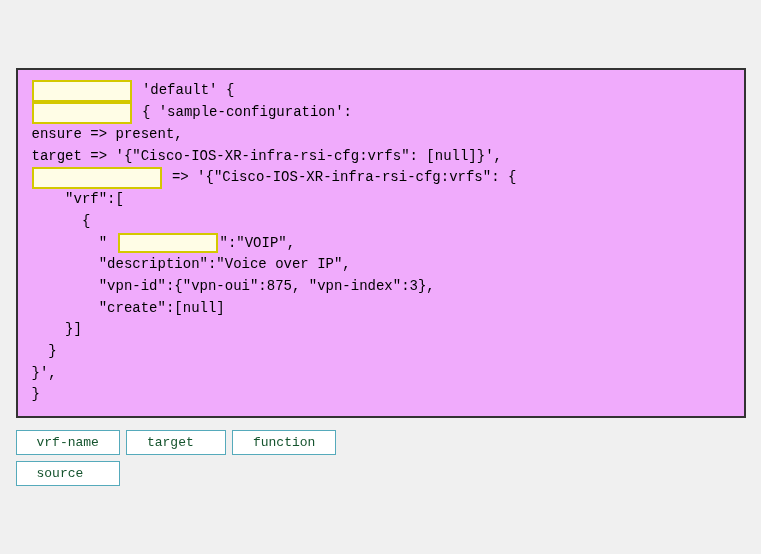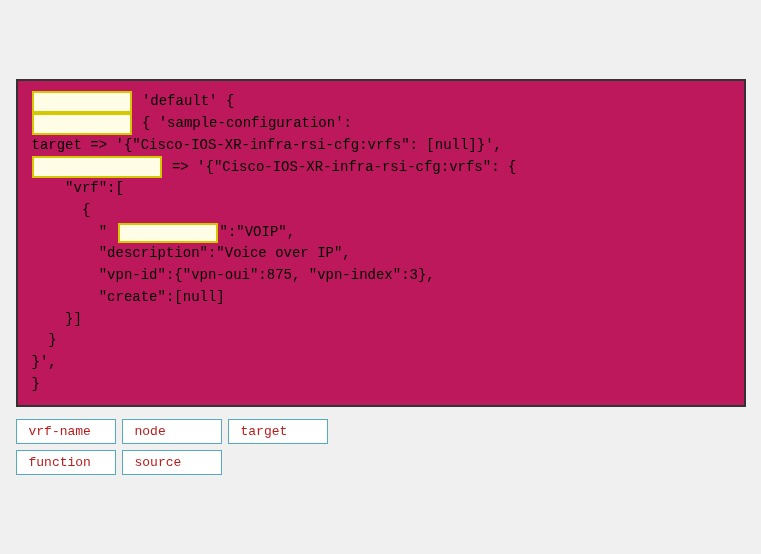--- a/index.html
+++ b/index.html
@@ -19,21 +19,21 @@
       min-height: 554px;
     }
 
     .main-container {
       width: 750px;
       padding: 10px;
     }
 
     .code-box {
       border: 2px solid #333;
-      background: #be185d;
+      background: #f0abfc;
       padding: 10px 14px;
       margin-bottom: 12px;
       line-height: 1.55;
     }
 
     .code-line {
       display: flex;
       align-items: center;
       white-space: pre;
     }
@@ -71,44 +71,47 @@
     .tag-grid {
       display: grid;
       grid-template-columns: repeat(3, auto);
       gap: 6px;
       width: fit-content;
     }
 
     .tag-item {
       border: 1px solid #5ab;
       background: #fff;
-      padding: 4px 12px;
+      padding: 4px 20px;
       font-family: 'Courier New', Courier, monospace;
       font-size: 13px;
-      color: #b91c1c;
+      color: #14532d;
       min-width: 100px;
       text-align: left;
     }
   </style>
 </head>
 <body>
 
 <div class="main-container">
   <div class="code-box">
 
     <div class="code-line">
       <span class="highlight-box"></span>
       <span class="code-text"> 'default' {</span>
     </div>
 
     <div class="code-line">
       <span class="highlight-box"></span>
       <span class="code-text"> { 'sample-configuration':</span>
     </div>
 
+    <div class="code-line">
+      <span class="code-text">ensure =&gt; present,</span>
+    </div>
 
     <div class="code-line">
       <span class="code-text">target =&gt; '{"Cisco-IOS-XR-infra-rsi-cfg:vrfs": [null]}',</span>
     </div>
 
     <div class="code-line">
       <span class="highlight-box highlight-box-wide"></span>
       <span class="code-text"> =&gt; '{"Cisco-IOS-XR-infra-rsi-cfg:vrfs": {</span>
     </div>
 
@@ -151,18 +154,17 @@
     </div>
 
     <div class="code-line">
       <span class="code-text">}</span>
     </div>
 
   </div>
 
   <div class="tag-grid">
     <div class="tag-item">vrf-name</div>
-    <div class="tag-item">node</div>
     <div class="tag-item">target</div>
     <div class="tag-item">function</div>
     <div class="tag-item">source</div>
   </div>
 </div>
 
 </body></html>

